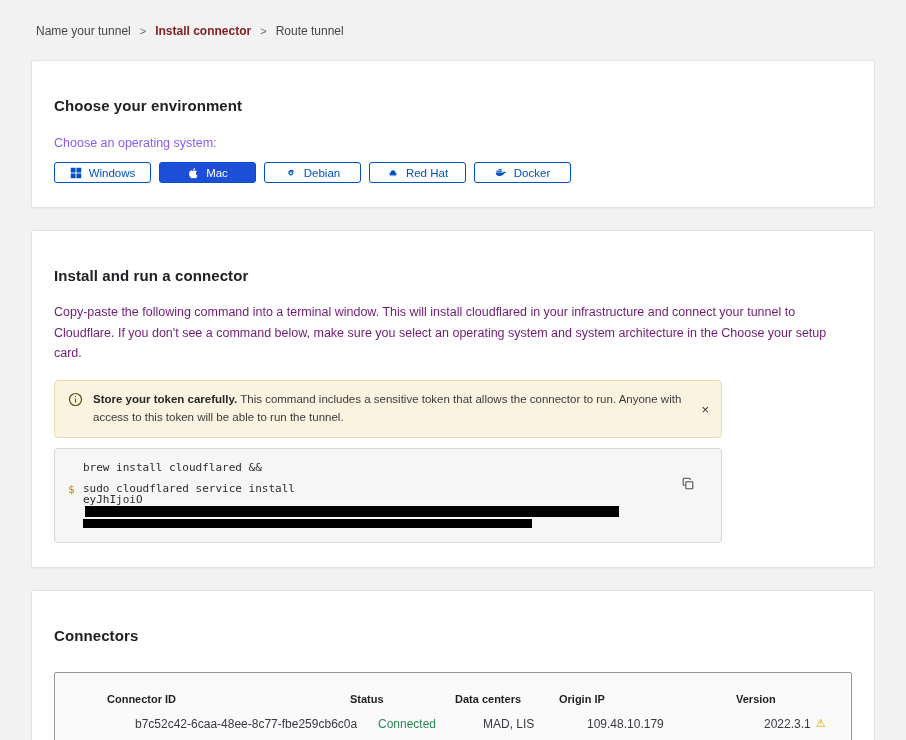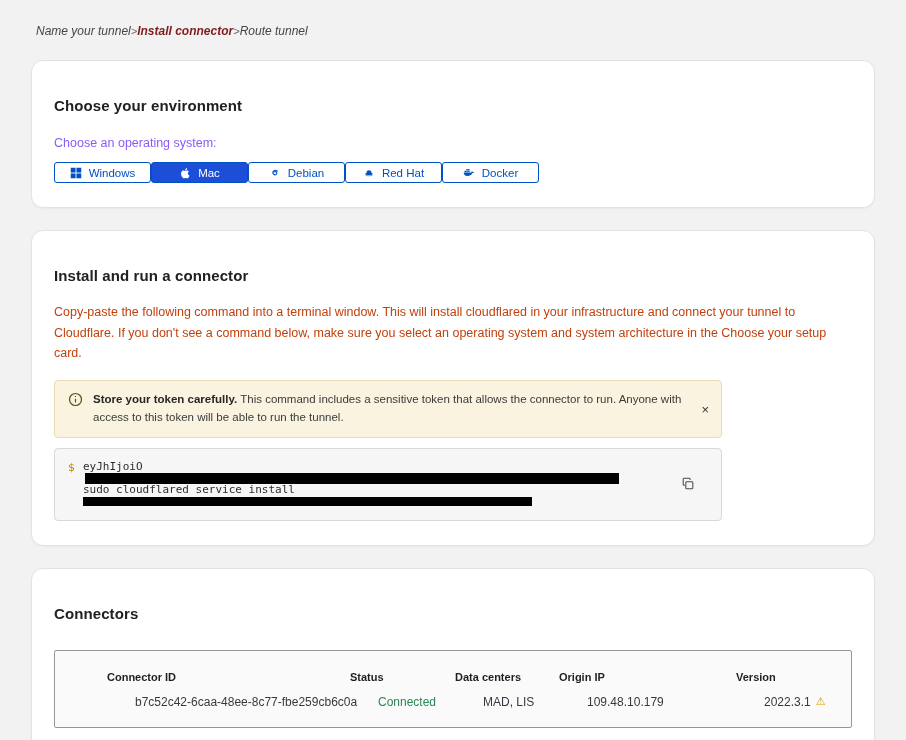--- a/index.html
+++ b/index.html
@@ -9,44 +9,44 @@
     font-family: "Liberation Sans", sans-serif;
     color: #36393f;
     overflow: hidden;
   }
   .breadcrumb {
     padding: 24px 36px 0 36px;
     font-size: 12px;
     color: #454545;
     display: flex;
     align-items: center;
-    font-style: italic;
+    gap: 9px;
   }
   .breadcrumb .crumb { cursor: pointer; }
   .breadcrumb .crumb.active { font-weight: 700; color: #7f1d1d; cursor: default; }
   .breadcrumb .sep { color: #6b6b6b; font-size: 11px; }
 
   .card {
     background: #ffffff;
     border: 1px solid #e3e3e3;
-    border-radius: 12px;
+    border-radius: 2px;
     box-shadow: 0 1px 2px rgba(0,0,0,0.04);
     margin: 22px 31px 0 31px;
     padding: 36px 22px 24px 22px;
   }
   .card h2 {
     font-size: 15px;
     font-weight: 700;
     color: #202124;
     letter-spacing: 0.1px;
   }
 
   
   .os-label { font-size: 12.5px; color: #8b5cf6; margin-top: 22px; }
-  .os-buttons { display: flex; gap: 0; margin-top: 12px; }
+  .os-buttons { display: flex; gap: 8px; margin-top: 12px; }
   .os-btn {
     display: inline-flex;
     align-items: center;
     justify-content: center;
     gap: 7px;
     min-width: 97px;
     height: 21px;
     padding: 0 12px;
     background: #ffffff;
     border: 1px solid #0051c3;
@@ -57,21 +57,21 @@
     cursor: pointer;
   }
   .os-btn.selected { background: #1d4ed8; color: #ffffff; }
   .os-icon { display: inline-flex; width: 12px; height: 12px; }
   .os-icon svg { width: 12px; height: 12px; }
 
   
   .desc {
     font-size: 12.5px;
     line-height: 1.65;
-    color: #c2410c;
+    color: #701a75;
     margin-top: 18px;
     max-width: 800px;
   }
   .warning {
     position: relative;
     display: flex;
     gap: 10px;
     align-items: flex-start;
     max-width: 668px;
     margin-top: 16px;
@@ -235,25 +235,29 @@
           </svg>
       </span>
       <p class="warn-text">
         <strong>Store your token carefully.</strong>
         <span>This command includes a sensitive token that allows the connector to run. Anyone with access to this token will be able to run the tunnel.</span>
       </p>
       <button class="close-btn">×</button>
     </div>
 
     <div class="codeblock">
+      <div class="code-line first">
+        <span class="gutter"></span>
+        <span>brew install cloudflared &amp;&amp; </span>
+      </div>
       <div class="code-line">
         <span class="gutter prompt">$</span>
         <span class="cmd">
+          <span class="cmd-line">sudo cloudflared service install</span>
           <span class="cmd-line"><span>eyJhIjoiO</span><span class="redact r1"></span></span>
-          <span class="cmd-line">sudo cloudflared service install</span>
           <span class="redact r2"></span>
         </span>
       </div>
       <button class="copy-btn">
         <svg width="14" height="14" viewBox="0 0 16 16" fill="none" stroke="#4a4a4a" stroke-width="1.2">
             <rect x="5.5" y="5.5" width="8" height="8" rx="1"></rect>
             <path d="M10.5 3.5v-1a1 1 0 0 0-1-1h-6a1 1 0 0 0-1 1v6a1 1 0 0 0 1 1h1"></path>
           </svg>
       </button>
     </div>

